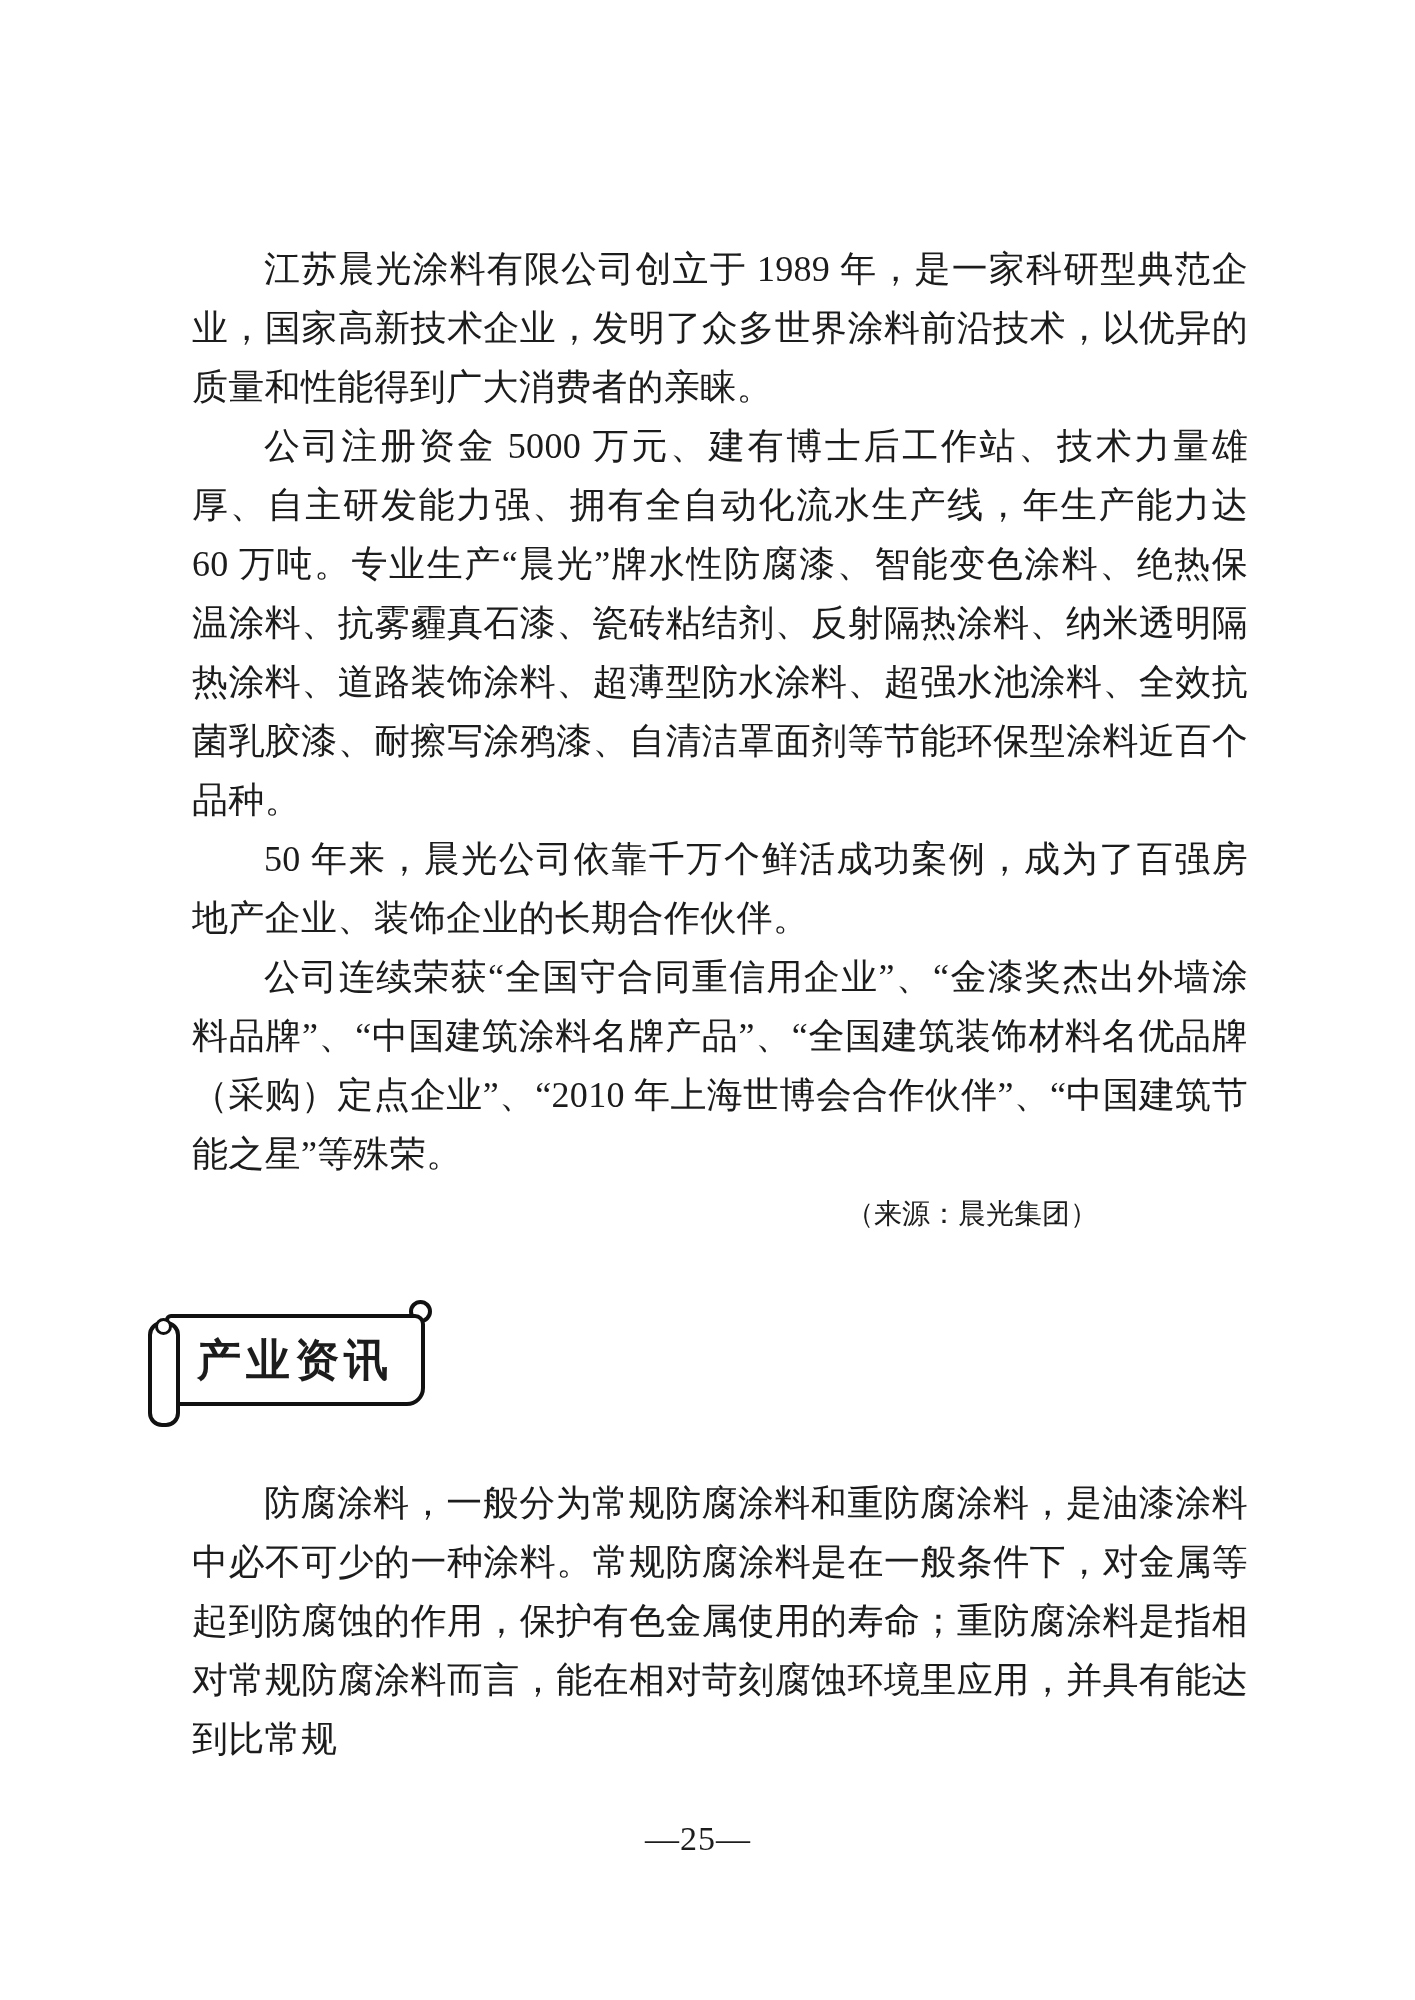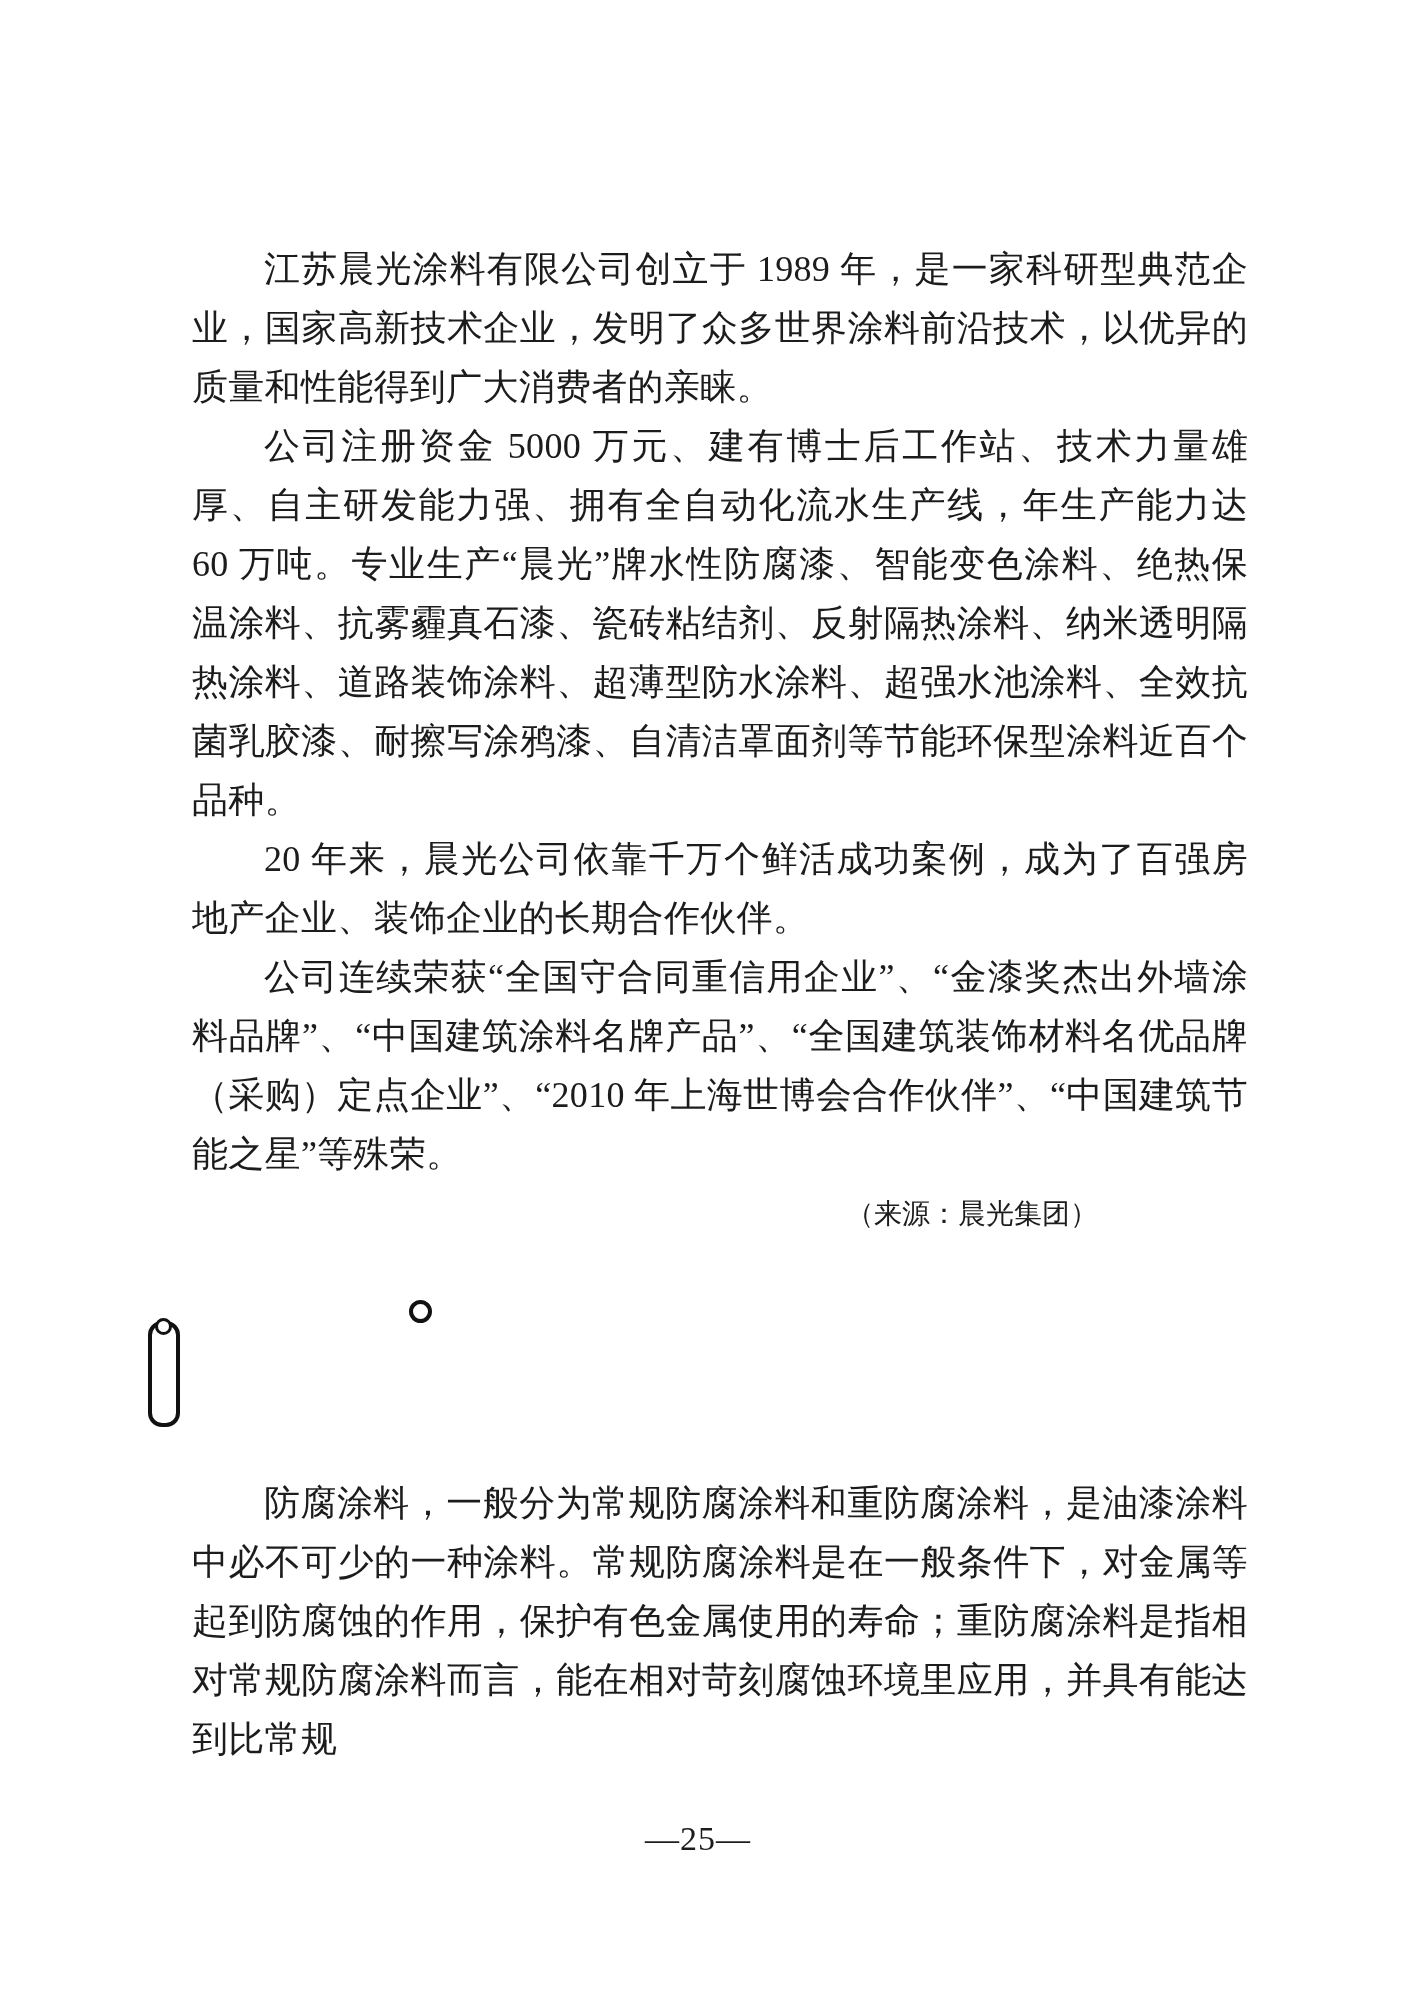--- a/index.html
+++ b/index.html
@@ -111,28 +111,31 @@
   }
 </style>
 </head>
 <body>
 
 <div class="page">
 
   <div class="body-text">
     <p class="indent">江苏晨光涂料有限公司创立于 1989 年，是一家科研型典范企业，国家高新技术企业，发明了众多世界涂料前沿技术，以优异的质量和性能得到广大消费者的亲睐。</p>
     <p class="indent">公司注册资金 5000 万元、建有博士后工作站、技术力量雄厚、自主研发能力强、拥有全自动化流水生产线，年生产能力达 60 万吨。专业生产“晨光”牌水性防腐漆、智能变色涂料、绝热保温涂料、抗雾霾真石漆、瓷砖粘结剂、反射隔热涂料、纳米透明隔热涂料、道路装饰涂料、超薄型防水涂料、超强水池涂料、全效抗菌乳胶漆、耐擦写涂鸦漆、自清洁罩面剂等节能环保型涂料近百个品种。</p>
-    <p class="indent">20 年来，晨光公司依靠千万个鲜活成功案例，成为了百强房地产企业、装饰企业的长期合作伙伴。</p>
+    <p class="indent">50 年来，晨光公司依靠千万个鲜活成功案例，成为了百强房地产企业、装饰企业的长期合作伙伴。</p>
     <p class="indent">公司连续荣获“全国守合同重信用企业”、“金漆奖杰出外墙涂料品牌”、“中国建筑涂料名牌产品”、“全国建筑装饰材料名优品牌（采购）定点企业”、“2010 年上海世博会合作伙伴”、“中国建筑节能之星”等殊荣。</p>
   </div>
 
   <p class="source-line">（来源：晨光集团）</p>
 
   <div class="banner">
     <span class="banner-curl"></span>
+    <div class="banner-rect">
+      <span class="banner-label">产业资讯</span>
+    </div>
     <span class="banner-roll"></span>
   </div>
 
 
   <div class="body-text second-article">
     <p class="indent">防腐涂料，一般分为常规防腐涂料和重防腐涂料，是油漆涂料中必不可少的一种涂料。常规防腐涂料是在一般条件下，对金属等起到防腐蚀的作用，保护有色金属使用的寿命；重防腐涂料是指相对常规防腐涂料而言，能在相对苛刻腐蚀环境里应用，并具有能达到比常规</p>
   </div>
 
   <p class="page-number">—25—</p>
 

